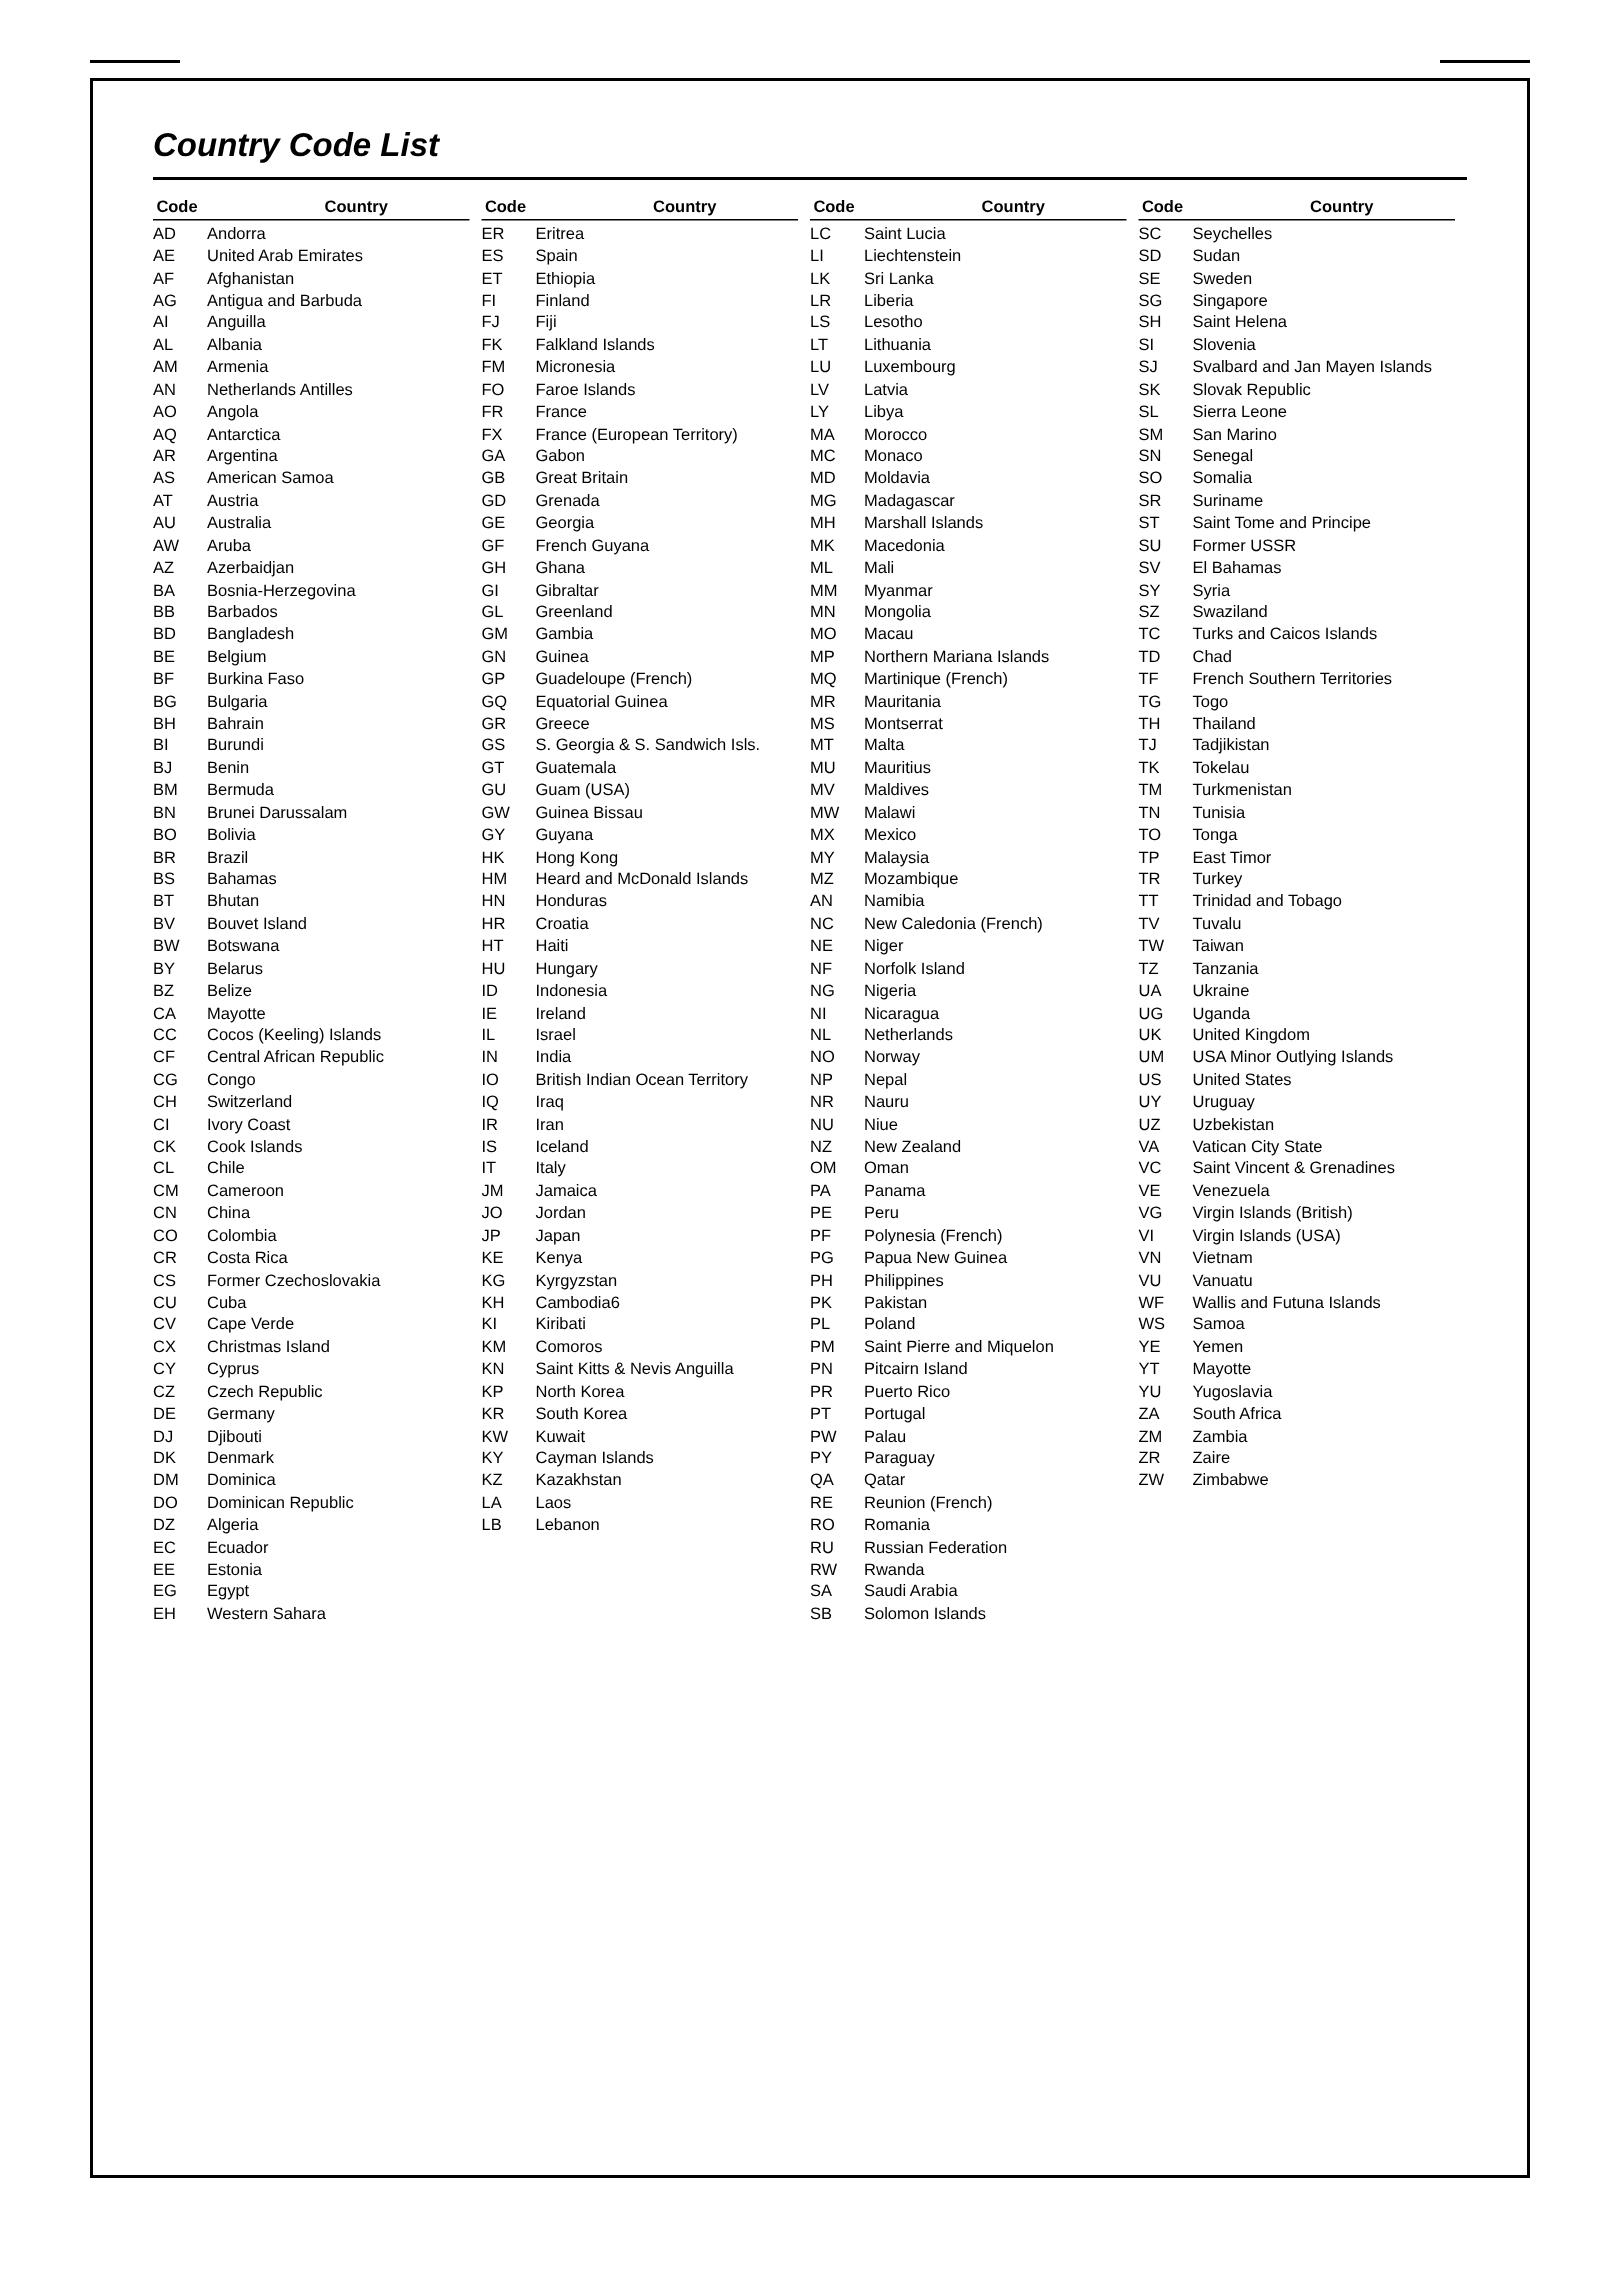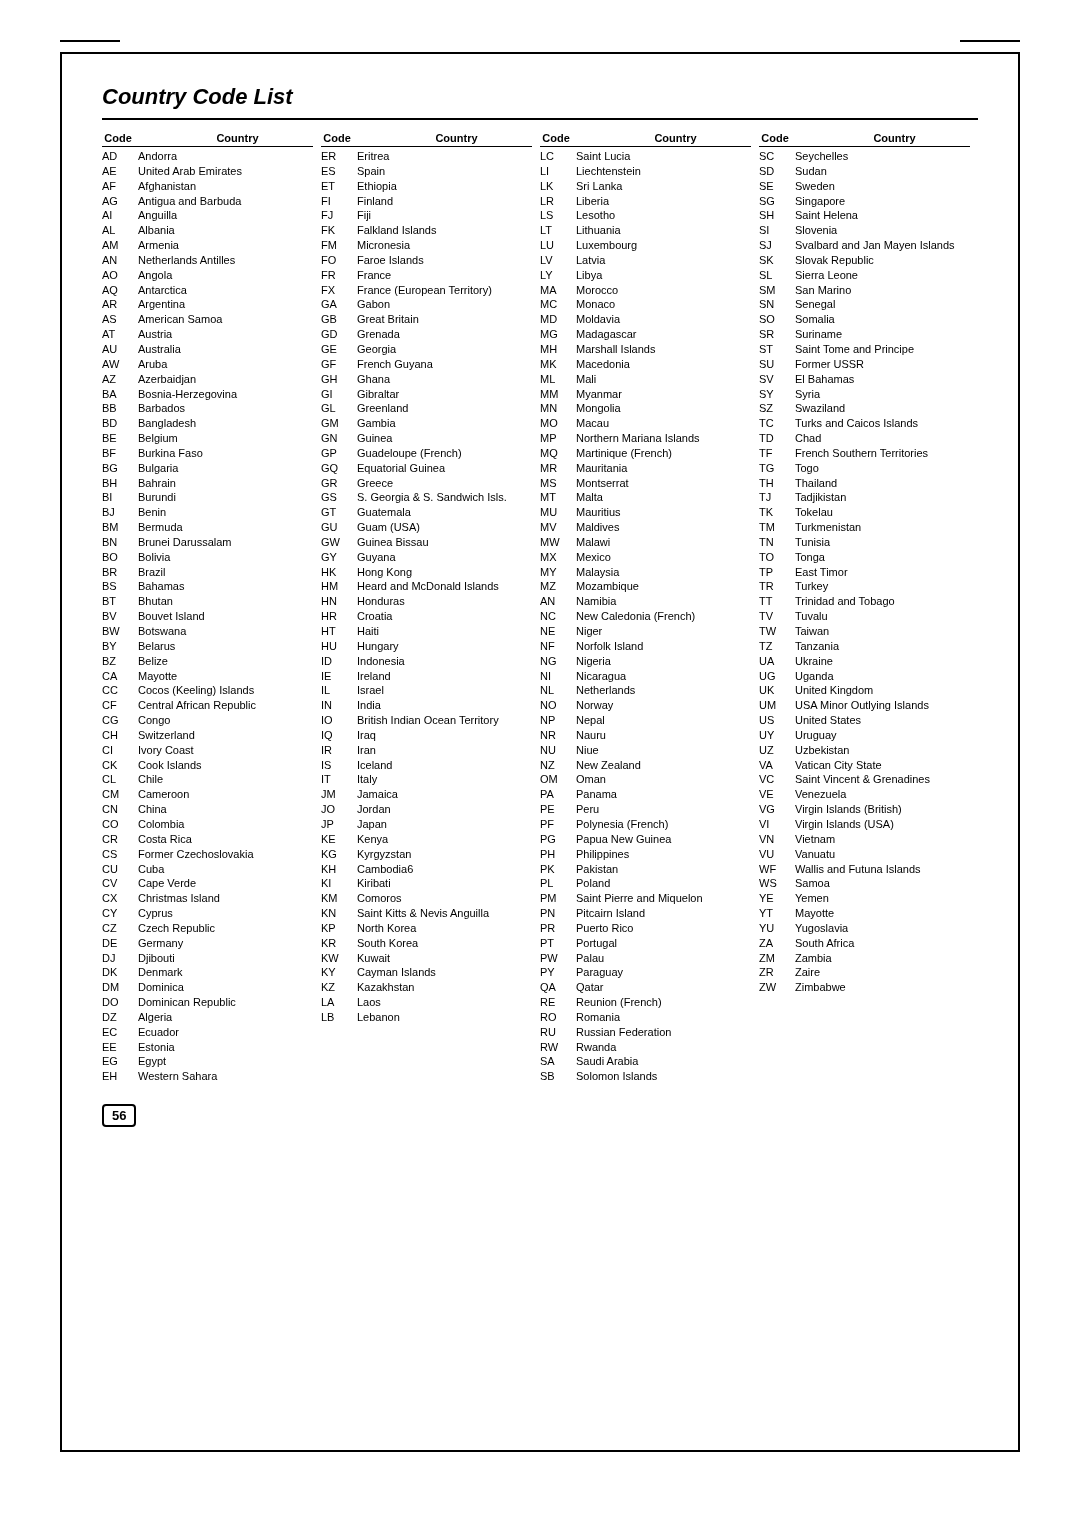--- a/index.html
+++ b/index.html
@@ -1087,16 +1087,13 @@
           <span class="code">ZR</span>
           <span class="country">Zaire</span>
         </div>
         <div class="entry">
           <span class="code">ZW</span>
           <span class="country">Zimbabwe</span>
         </div>
       </div>
     </div>
 
-  <div>
-    <span class="page-number">56</span>
-  </div>
 </div>
 
 </body></html>

